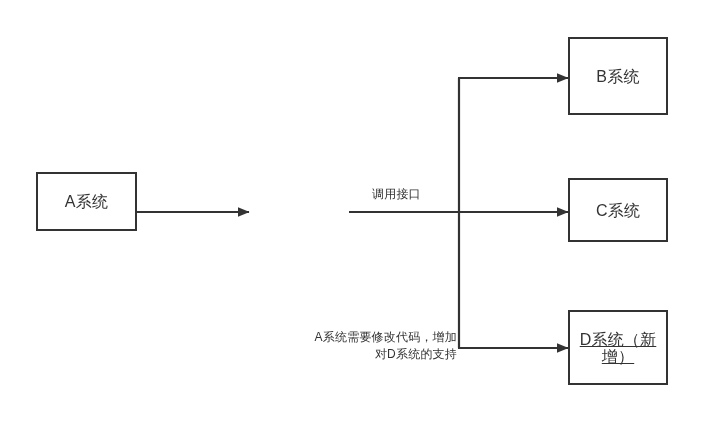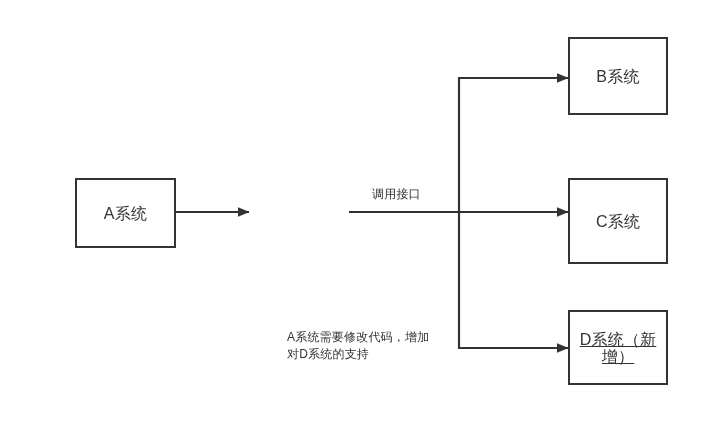--- a/index.html
+++ b/index.html
@@ -43,26 +43,26 @@
     padding: 0 6px;
     white-space: pre-line;
   }
   .edge-label {
     position: absolute;
     font-size: 12px;
     line-height: 17px;
     color: #333333;
     letter-spacing: 0.2px;
     white-space: pre-line;
-    text-align: left;
+    text-align: right;
   }
-  #node-a-system   { left: 36px;  top: 178px; width: 101px; height: 70px; margin-left: 39px; }
+  #node-a-system   { left: 36px;  top: 172px; width: 101px; height: 59px; }
   #node-message-queue { left: 249px; top: 179px; width: 100px; height: 68px; }
   #node-b-system   { left: 568px; top: 37px;  width: 100px; height: 78px; }
-  #node-c-system   { left: 568px; top: 178px; width: 100px; height: 86px; text-align: right; }
+  #node-c-system   { left: 568px; top: 178px; width: 100px; height: 64px; text-align: right; }
   #node-d-system   { left: 568px; top: 310px; width: 100px; height: 75px; text-decoration: underline; }
   #label-call-interface { left: 372px; top: 186px; width: 80px; text-align: left; }
   #label-a-modify-note  { left: 287px; top: 329px; width: 170px; }
 </style>
 </head>
 <body>
 
 <div id="diagram-canvas">
 
   <svg id="diagram-svg" viewBox="0 0 712 433" xmlns="http://www.w3.org/2000/svg">

